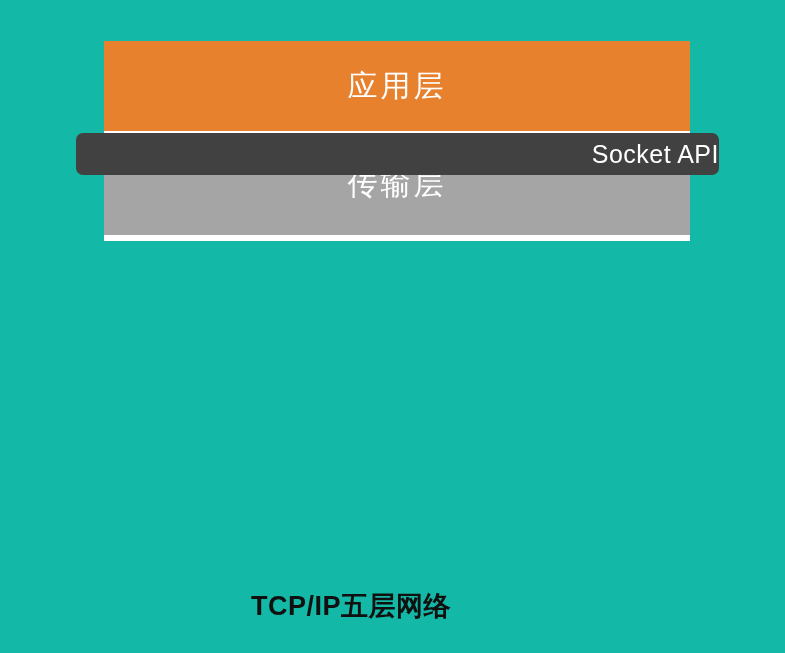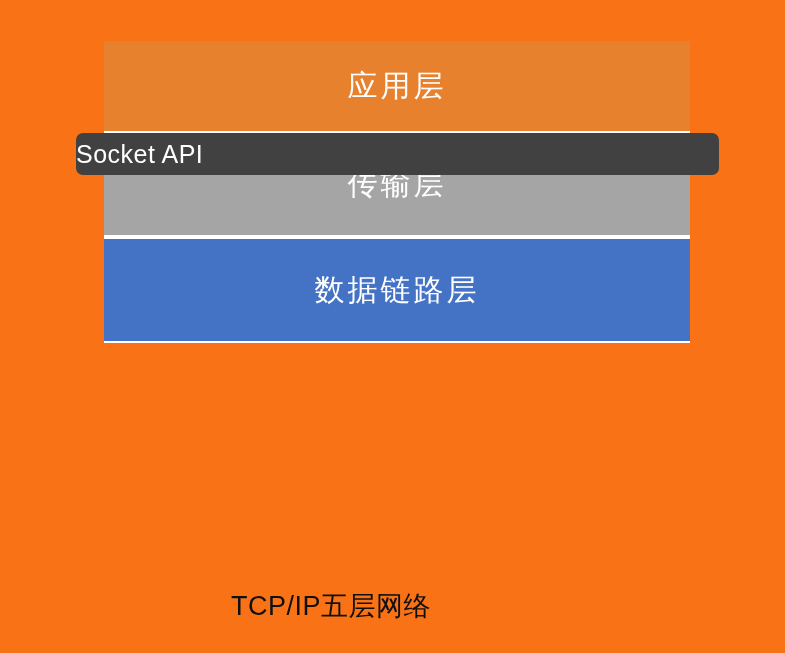--- a/index.html
+++ b/index.html
@@ -51,66 +51,64 @@
   .socket-bar {
     position: absolute;
     left: 76px;
     top: 133px;
     width: 643px;
     height: 42px;
     background: #414141;
     border-radius: 7px;
     display: flex;
     align-items: center;
-    justify-content: flex-start;
+    justify-content: flex-end;
     box-sizing: border-box;
   }
   .socket-label {
     font-size: 25px;
     line-height: 1;
     color: #ffffff;
     font-weight: 400;
     letter-spacing: 0.5px;
     user-select: none;
   }
   .caption {
     position: absolute;
     left: 0;
     top: 588px;
     width: 662px;
     text-align: center;
     font-size: 27px;
-    font-weight: normal;
+    font-weight: bold;
     color: #101010;
     letter-spacing: 0.5px;
     user-select: none;
+    padding-left: 20px;
   }
 </style>
 </head>
 <body>
 
-<div id="canvas" style="background-color: #f97316;">
+<div id="canvas" style="background-color: #14b8a6;">
 
   <div class="stack">
 
     <div class="layer-bar bar-app" style="background-color: rgb(232, 129, 46);">
       <span class="layer-label">应用层</span>
     </div>
     <div class="bar-gap"></div>
 
     <div class="layer-bar bar-std" style="background-color: rgb(165, 165, 165);">
       <span class="layer-label">传输层</span>
     </div>
     <div class="bar-gap"></div>
 
     <div class="bar-gap"></div>
 
-    <div class="layer-bar bar-std" style="background-color: rgb(68, 115, 197);">
-      <span class="layer-label">数据链路层</span>
-    </div>
     <div class="bar-gap"></div>
 
 
   </div>
 
   <div class="socket-bar" style="background-color: rgb(65, 65, 65);">
     <span class="socket-label">Socket API</span>
   </div>
 
   <div class="caption">TCP/IP五层网络</div>

